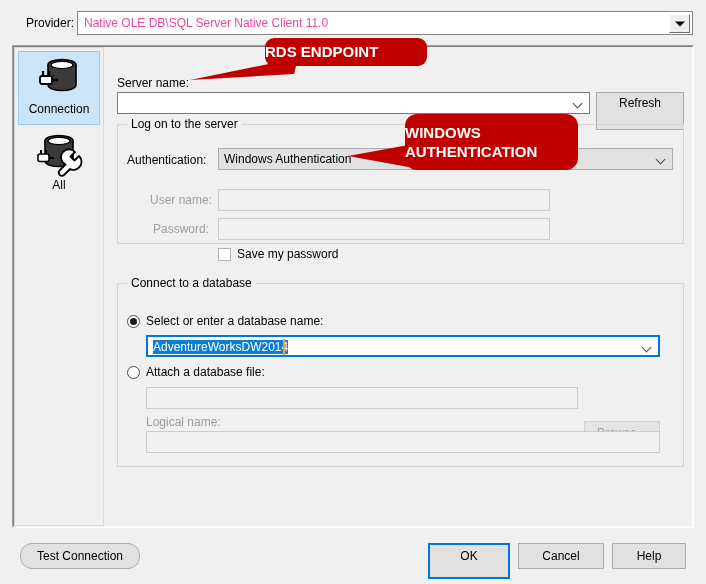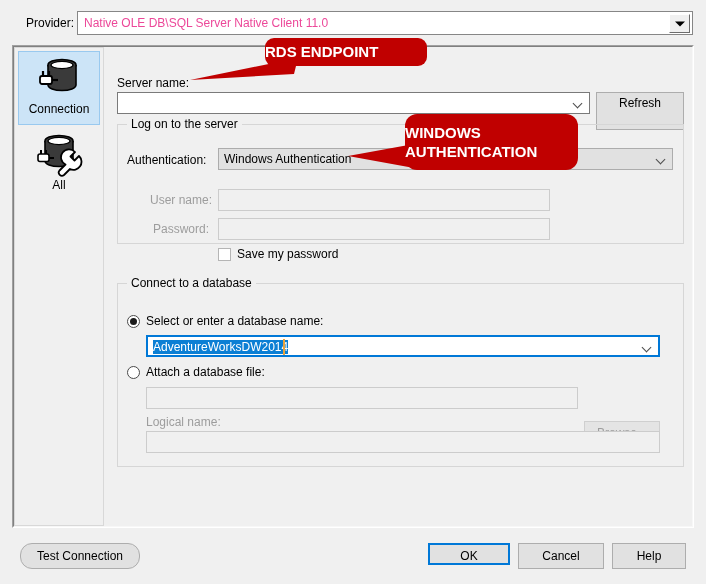--- a/index.html
+++ b/index.html
@@ -313,21 +313,21 @@
     <div class="btn dis" style="left:478px; top:338px; width:76px; height:24px; line-height:22px;">Browse...</div>
 
     <span class="field-label dis" style="left:40px; top:368px;">Logical name:</span>
     <div class="txtbox dis" style="left:40px; top:384px; width:514px;">
       <span class="val"></span>
     </div>
   </div>
 
   <div class="bottom">
     <div class="btn" style="left:20px; top:11px; width:120px; height:26px; line-height:24px;border-radius:12px;">Test Connection</div>
-    <div class="btn default" style="left:428px; top:11px; width:82px; height:22px;">OK</div>
+    <div class="btn default" style="left:428px; top:11px; width:82px; height:36px;">OK</div>
     <div class="btn" style="left:518px; top:11px; width:86px; height:26px; line-height:24px;">Cancel</div>
     <div class="btn" style="left:612px; top:11px; width:74px; height:26px; line-height:24px;">Help</div>
   </div>
 
   <div class="tail" style="left:190px; top:58px;">
     <svg width="110" height="26" viewBox="0 0 110 26">
       <path d="M0 22 L108 0 L104 16 Z" fill="#c00000"></path>
     </svg>
   </div>
   <div class="callout" id="callout-rds">

